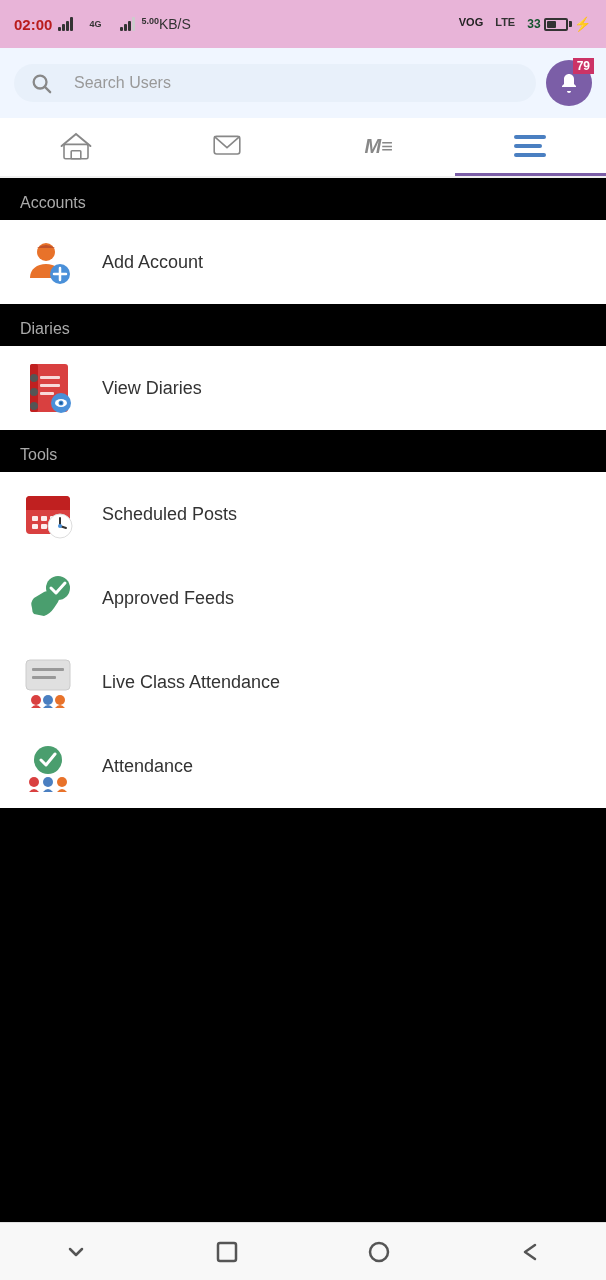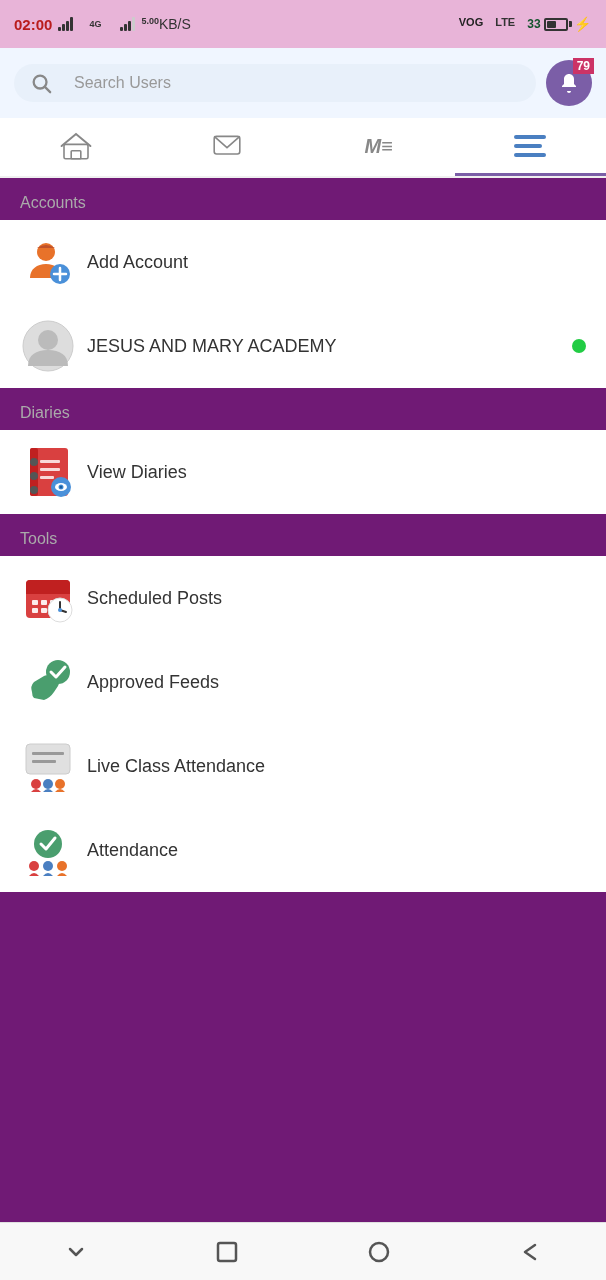--- a/index.html
+++ b/index.html
@@ -170,37 +170,37 @@
     .tab-icon {
       width: 32px;
       height: 32px;
     }
 
     
     .main-content {
       width: 100%;
       height: calc(1280px - 48px - 70px - 60px - 58px);
       overflow-y: auto;
-      background: #701a75;
+      background: #000000;
     }
 
     
     .section-header {
       padding: 16px 20px 8px 20px;
       font-size: 16px;
       color: #aaa;
       font-weight: 400;
     }
 
     
     .menu-item {
       display: flex;
       align-items: center;
       padding: 14px 20px;
-      gap: 11px;
+      gap: 26px;
       cursor: pointer;
       background: #fff;
       min-height: 72px;
     }
     .menu-icon-area {
       width: 56px;
       height: 56px;
       display: flex;
       align-items: center;
       justify-content: center;
@@ -369,32 +369,20 @@
           <path d="M15 12 Q24 6 33 12" fill="#c0522a"></path>
 
           <circle cx="38" cy="38" r="10" fill="#4a90d9"></circle>
           <line x1="38" y1="32" x2="38" y2="44" stroke="white" stroke-width="2.5" stroke-linecap="round"></line>
           <line x1="32" y1="38" x2="44" y2="38" stroke="white" stroke-width="2.5" stroke-linecap="round"></line>
         </svg>
       </div>
       <span class="menu-label">Add Account</span>
     </div>
 
-    <div class="menu-item">
-      <div class="menu-icon-area">
-
-        <svg width="52" height="52" viewBox="0 0 52 52">
-          <circle cx="26" cy="26" r="25" fill="#ddd" stroke="#ccc" stroke-width="1"></circle>
-          <circle cx="26" cy="20" r="10" fill="#bbb"></circle>
-          <path d="M6 46c0-11 8-16 20-16s20 5 20 16" fill="#bbb"></path>
-        </svg>
-      </div>
-      <span class="menu-label">JESUS AND MARY ACADEMY</span>
-      <div class="online-dot"></div>
-    </div>
   </div>
 
   <div>
     <div class="section-header">
       <span>Diaries</span>
     </div>
 
 
     <div class="menu-item">
       <div class="menu-icon-area">

